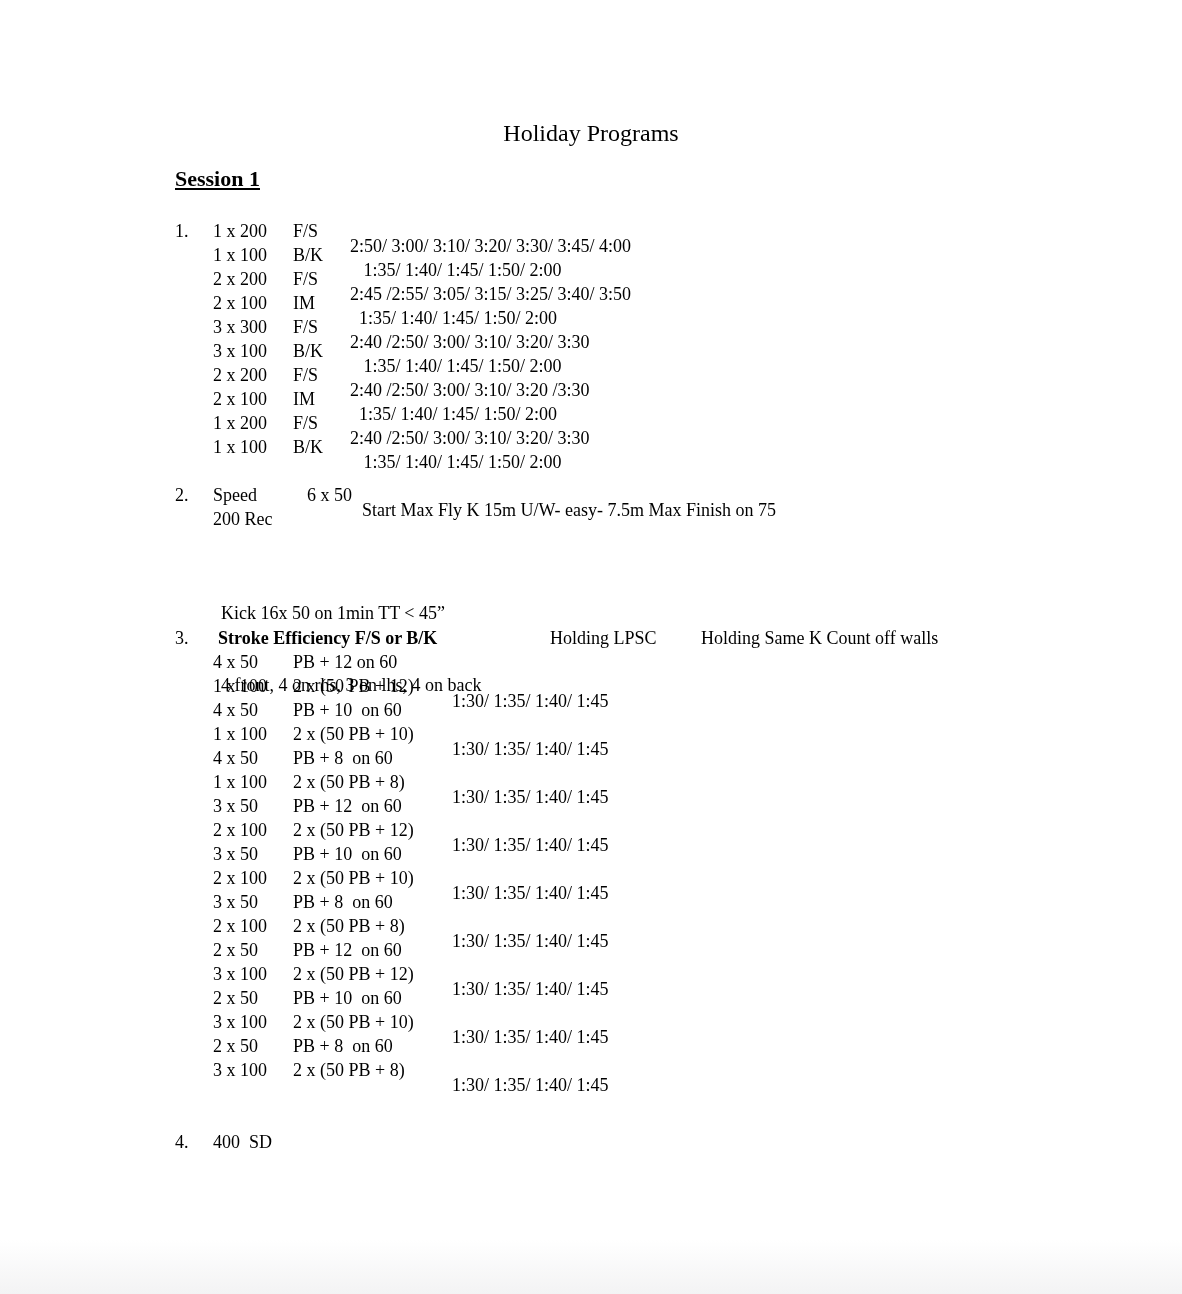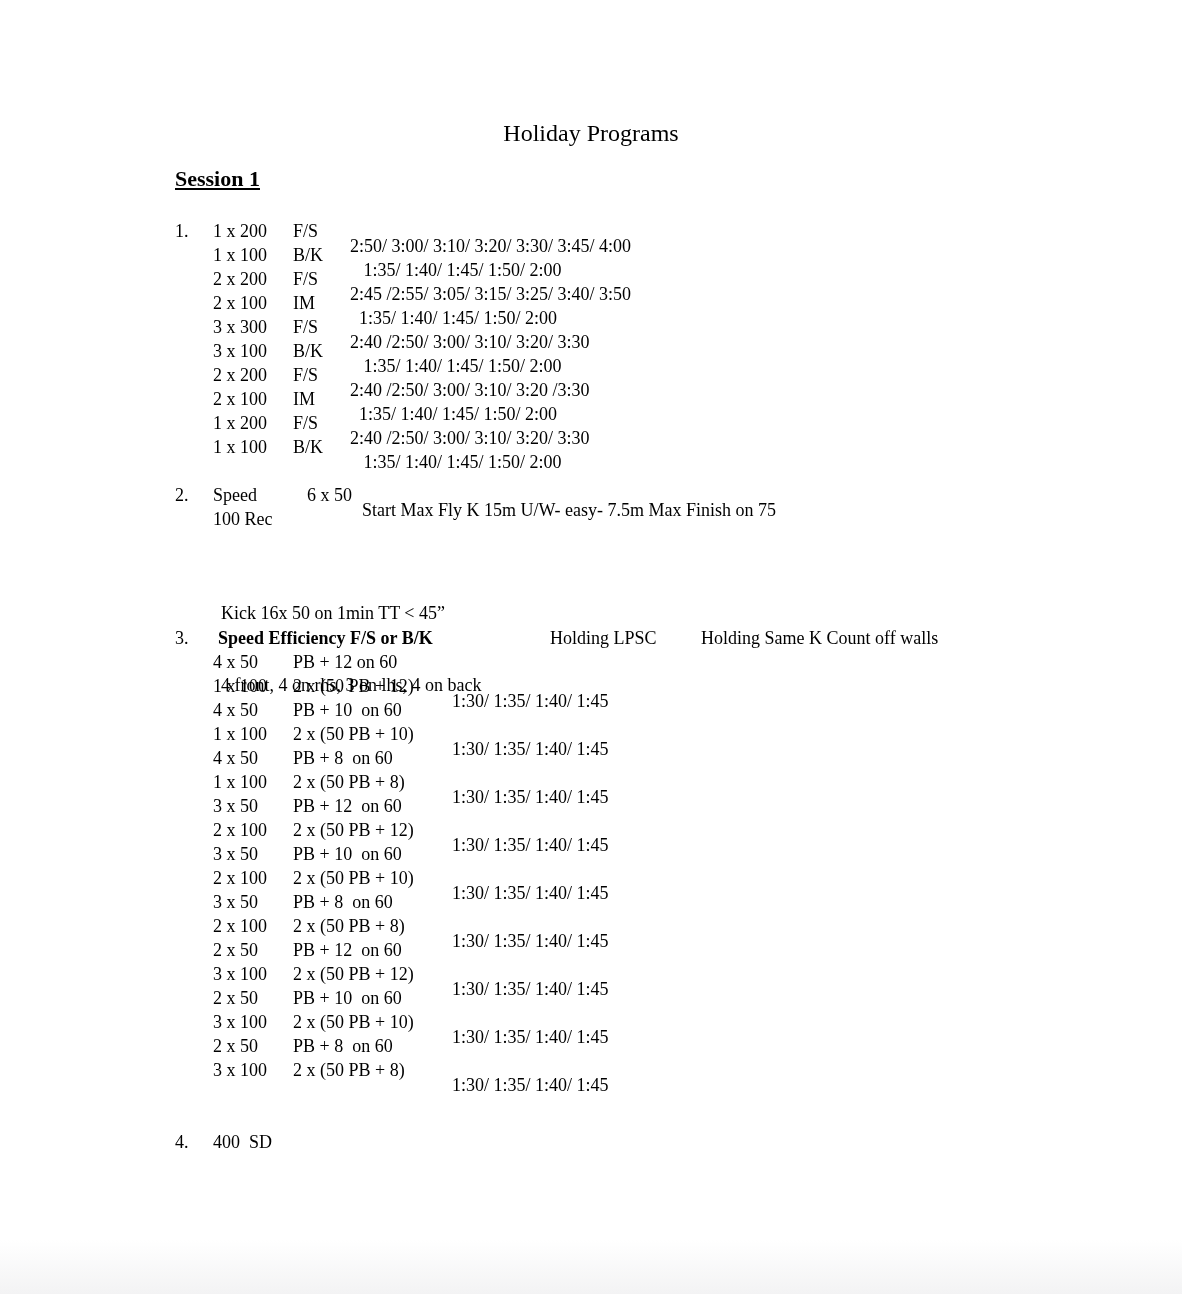--- a/index.html
+++ b/index.html
@@ -171,34 +171,34 @@
   </div>
 
   <div class="numbered item2">
     <span class="num">2.</span>
     <div class="content">
       <div class="row">
         <span class="c-label">Speed</span>
         <span class="c-reps">6 x 50</span>
         <span class="c-times">Start Max Fly K 15m U/W- easy- 7.5m Max Finish on 75</span>
       </div>
-      <div class="line">100 Rec</div>
+      <div class="line">200 Rec</div>
     </div>
   </div>
 
   <div class="kick-block">
     <div class="line">Kick 16x 50 on 1min TT &lt; 45”</div>
     <div class="line">4 front, 4 on rhs, 3 on lhs, 4 on back</div>
   </div>
 
   <div class="numbered item3">
     <span class="num">3.</span>
     <div class="content">
       <div class="heading-row">
-        <span class="heading-bold">Speed Efficiency F/S or B/K</span>
+        <span class="heading-bold">Stroke Efficiency F/S or B/K</span>
         <span class="heading-note-1">Holding LPSC</span>
         <span class="heading-note-2">Holding Same K Count off walls</span>
       </div>
       <div>
 
           <div class="row">
             <span class="c-qty">4 x 50</span>
             <span class="c-desc">PB + 12 on 60</span>
             <span class="c-times"></span>
           </div>

